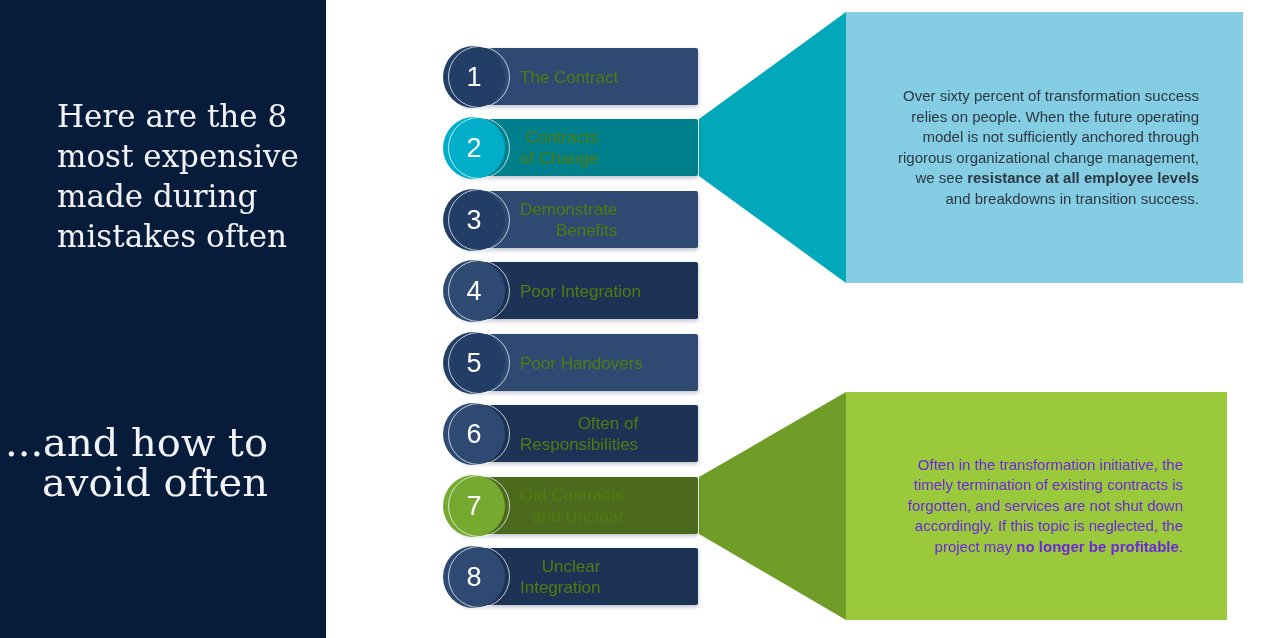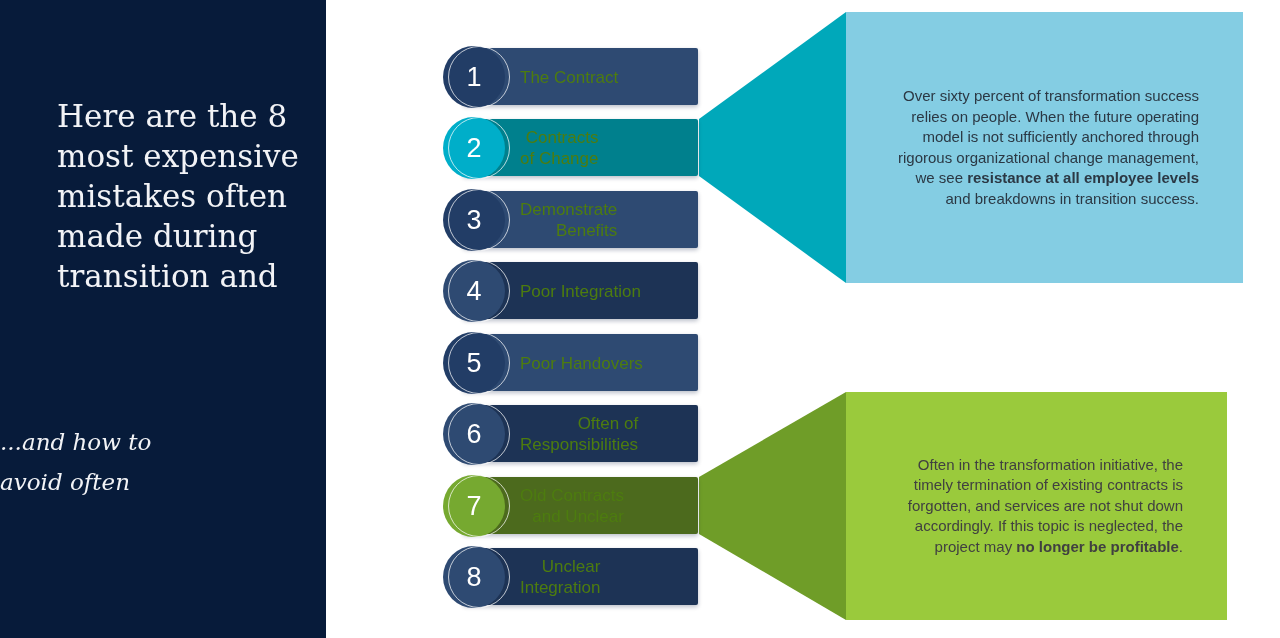--- a/index.html
+++ b/index.html
@@ -10,38 +10,38 @@
 
   
   .left-panel{position:absolute;left:0;top:0;width:326px;height:638px;background:#071b3a;}
   .headline{
     position:absolute;left:57px;top:96px;width:320px;
     font-family:"DejaVu Serif","Liberation Serif",serif;
     font-size:31px;line-height:40px;color:#f2f3f6;font-weight:400;
   }
   .headline span,.subheadline span{display:block;}
   .subheadline{
-    position:absolute;left:0;right:58px;top:422px;
+    position:absolute;left:0;right:58px;top:422px;text-align:right;
     font-family:"DejaVu Serif","Liberation Serif",serif;
-    font-size:23px;line-height:40px;color:#f2f3f6;font-weight:400;font-style:italic;
+    font-size:40px;line-height:40px;color:#f2f3f6;font-weight:400;
   }
 
   
   .arrows{position:absolute;left:0;top:0;width:1280px;height:638px;pointer-events:none;}
 
   
   .callout{position:absolute;display:flex;align-items:center;}
   .callout-blue{left:846px;top:12px;width:381px;height:271px;background:#84cde3;padding-left:16px;}
   .callout-green{left:846px;top:392px;width:381px;height:228px;background:#9aca3c;}
   .callout p{
     margin:0;width:100%;padding:0 44px 0 30px;box-sizing:border-box;
     text-align:right;font-size:15px;line-height:20.5px;
   }
   .callout-blue p{color:#2b3844;}
-  .callout-green p{color:#404040;}
+  .callout-green p{color:#6d28d9;}
   .callout b{font-weight:700;}
 
   
   .step{position:absolute;left:443px;width:255px;height:57px;}
   .s1{top:48px}.s2{top:119px}.s3{top:191px}.s4{top:262px}
   .s5{top:334px}.s6{top:405px}.s7{top:477px}.s8{top:548px}
 
   .bar{
     position:absolute;left:20px;right:0;top:0;bottom:0;border-radius:2px;
     box-shadow:0 2px 4px rgba(10,25,60,.28);z-index:1;
@@ -69,23 +69,22 @@
 </style>
 </head>
 <body>
 
 <div class="canvas">
 
   <div class="left-panel">
     <div class="headline">
       <span>Here are the 8</span>
       <span>most expensive</span>
+      <span>made during</span>
       <span>mistakes often</span>
-      <span>made during</span>
-      <span>transition and</span>
     </div>
     <div class="subheadline">
       <span>...and how to</span>
       <span>avoid often</span>
     </div>
   </div>
 
   <svg class="arrows" viewBox="0 0 1280 638">
     <polygon points="699,119 846,12 846,283 699,176" fill="#00a8ba"></polygon>
     <polygon points="699,477 846,392 846,620 699,534" fill="#6f9d28"></polygon>

